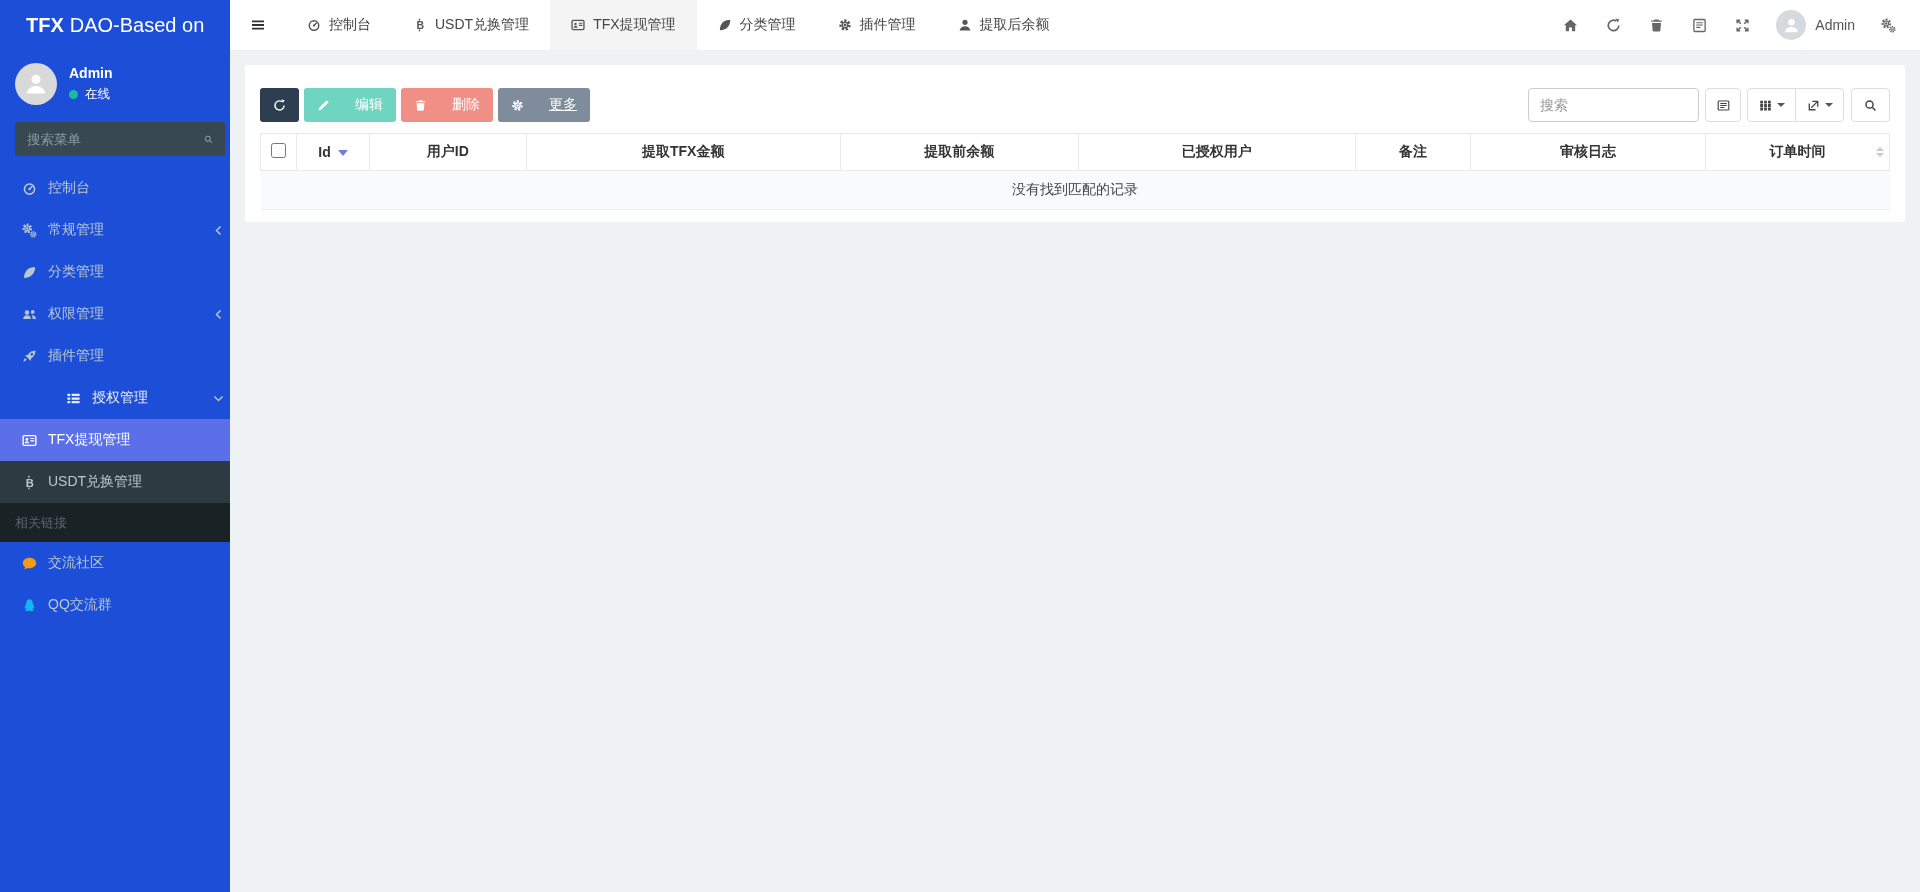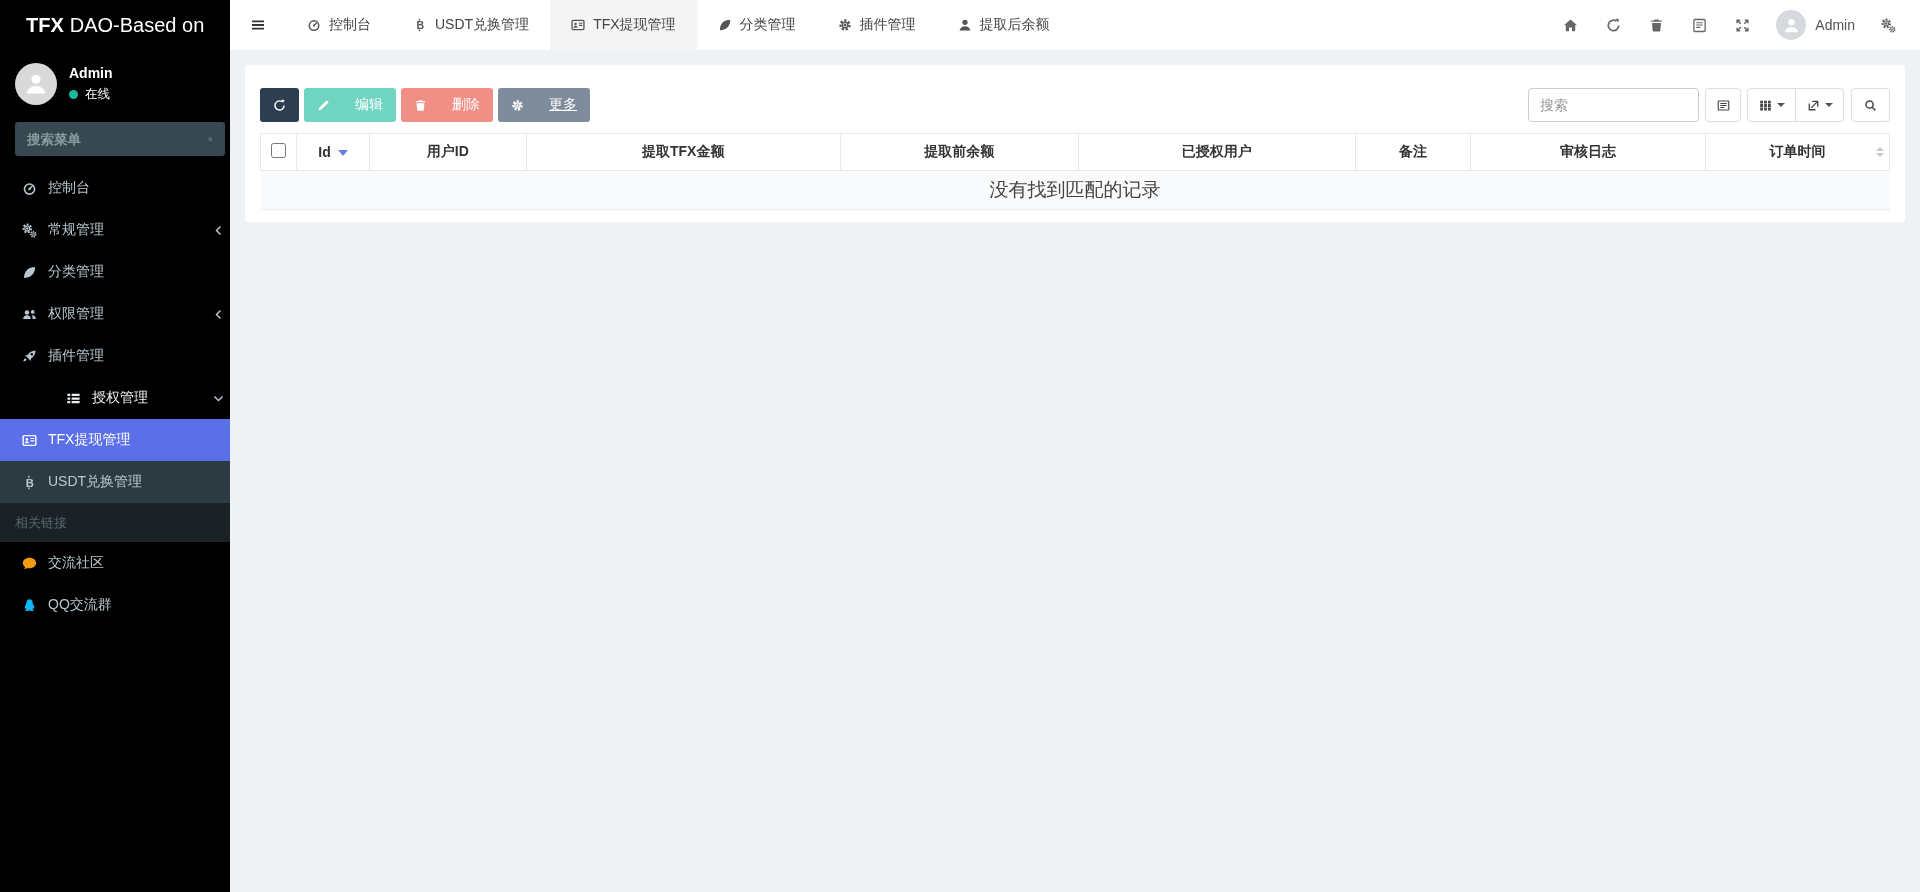--- a/index.html
+++ b/index.html
@@ -3,30 +3,30 @@
 <meta charset="utf-8">
 <style>
   * { margin:0; padding:0; box-sizing:border-box; }
   html,body { width:1920px; height:892px; overflow:hidden; }
   body { font-family:"Liberation Sans","DejaVu Sans",sans-serif; background:#eff2f5; color:#333; }
   .ic { width:1em; height:1em; display:inline-block; vertical-align:-0.12em; fill:currentColor; }
 
   .app { position:relative; width:1920px; height:892px; }
 
   
-  .sidebar { position:absolute; left:0; top:0; bottom:0; width:240px; background:#000000; color:#b8c7ce; }
+  .sidebar { position:absolute; left:0; top:0; bottom:0; width:240px; background:#1d4ed8; color:#b8c7ce; }
   .logo { height:50px; display:flex; align-items:center; padding-left:26px; color:#fff; font-size:20px; white-space:nowrap; }
   .logo .bold { font-weight:bold; margin-right:6px; }
   .user-panel { display:flex; gap:12px; padding:13px 15px 10px; align-items:center; }
   .avatar-lg { width:42px; height:42px; border-radius:50%; background:#d9d9d9; color:#fff; display:flex; align-items:center; justify-content:center; font-size:24px; overflow:hidden; }
   .user-name { color:#fff; font-weight:bold; font-size:14px; }
   .user-status { color:#fff; font-size:12.5px; display:flex; align-items:center; gap:7px; margin-top:5px; }
   .dot { width:9px; height:9px; border-radius:50%; background:#18bc9c; }
   .sb-search { margin:7px 15px 0; height:34px; background:#374850; border-radius:3px; display:flex; align-items:center; padding:0 12px; }
-  .sb-search input { flex:1; background:transparent; border:none; outline:none; color:#ccc; font-size:13.5px; font-family:inherit;font-weight:bold; }
+  .sb-search input { flex:1; background:transparent; border:none; outline:none; color:#ccc; font-size:13.5px; font-family:inherit; }
   .sb-search input::placeholder { color:#8a9ba2; }
   .sb-search .ic { color:#8a9ba2; font-size:13px; }
   .menu { margin-top:11px; }
   .mi { height:42px; display:flex; align-items:center; gap:11px; padding:0 15px 0 22px; font-size:14px; color:#b8c7ce; cursor:default; }
   .mi .ic { font-size:15px; flex:0 0 auto; }
   .mi .chev { margin-left:auto; font-size:13px; color:#b8c7ce; }
   .mi.parent-open { color:#eceff1;margin-left:44px; }
   .mi.submenu { background:#2c3b41; }
   .mi.active { background:#5a6fe8; color:#fff; }
   .section-h { background:#1a2226; color:#546younger70f; height:39px; display:flex; align-items:center; padding:0 15px; font-size:13px; color:#54676f; }
@@ -70,21 +70,21 @@
   .caret { width:0; height:0; border-left:4px solid transparent; border-right:4px solid transparent; border-top:4px solid #555; }
 
   .table-wrap { margin-top:11px; }
   table { width:100%; border-collapse:collapse; table-layout:fixed; }
   th { border:1px solid #e9e9e9; height:37px; font-size:14px; font-weight:bold; color:#333; text-align:center; position:relative; padding:0 6px; }
   .cb { width:15px; height:15px; }
   .sort-active { display:inline-block; margin-left:7px; width:0; height:0; border-left:5px solid transparent; border-right:5px solid transparent; border-top:6px solid #6e7ee0; vertical-align:middle; }
   .sort-stack { position:absolute; right:5px; top:50%; transform:translateY(-50%); display:flex; flex-direction:column; gap:2px; }
   .tri-up { width:0; height:0; border-left:4px solid transparent; border-right:4px solid transparent; border-bottom:4px solid #c9c9c9; }
   .tri-dn { width:0; height:0; border-left:4px solid transparent; border-right:4px solid transparent; border-top:4px solid #c9c9c9; }
-  .empty-row td { border-top:1px solid #e9e9e9; border-bottom:1px solid #ececec; background:#f9fafb; height:39px; text-align:center; font-size:19px; color:#444; }
+  .empty-row td { border-top:1px solid #e9e9e9; border-bottom:1px solid #ececec; background:#f9fafb; height:39px; text-align:center; font-size:14px; color:#444; }
 </style>
 </head>
 <body>
 
 <svg width="0" height="0" style="position:absolute" aria-hidden="true">
   <defs>
     <symbol id="i-menu" viewBox="0 0 16 16">
         <path d="M2 3.4h12v1.8H2zM2 7.1h12v1.8H2zM2 10.8h12v1.8H2z"></path>
       </symbol>
     <symbol id="i-tacho" viewBox="0 0 16 16">

